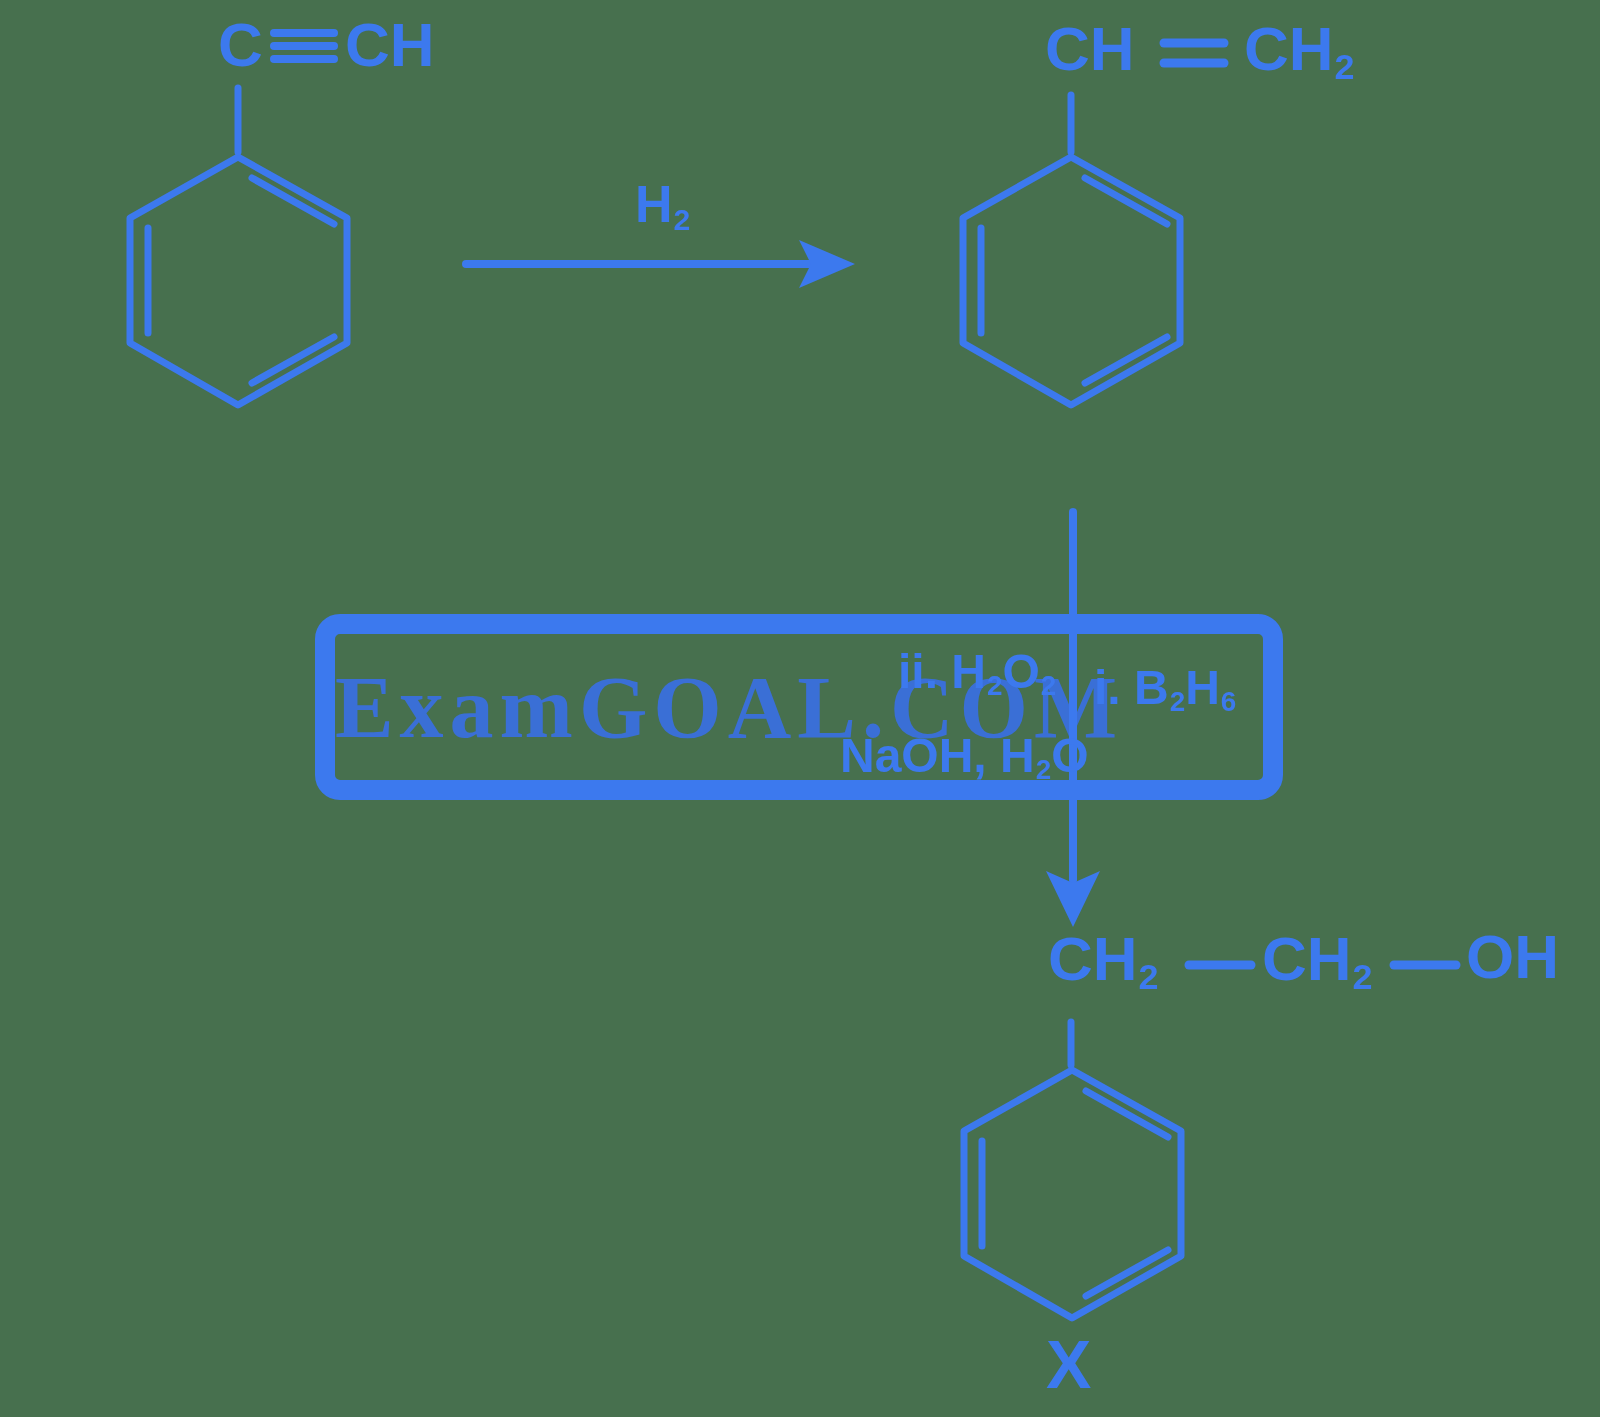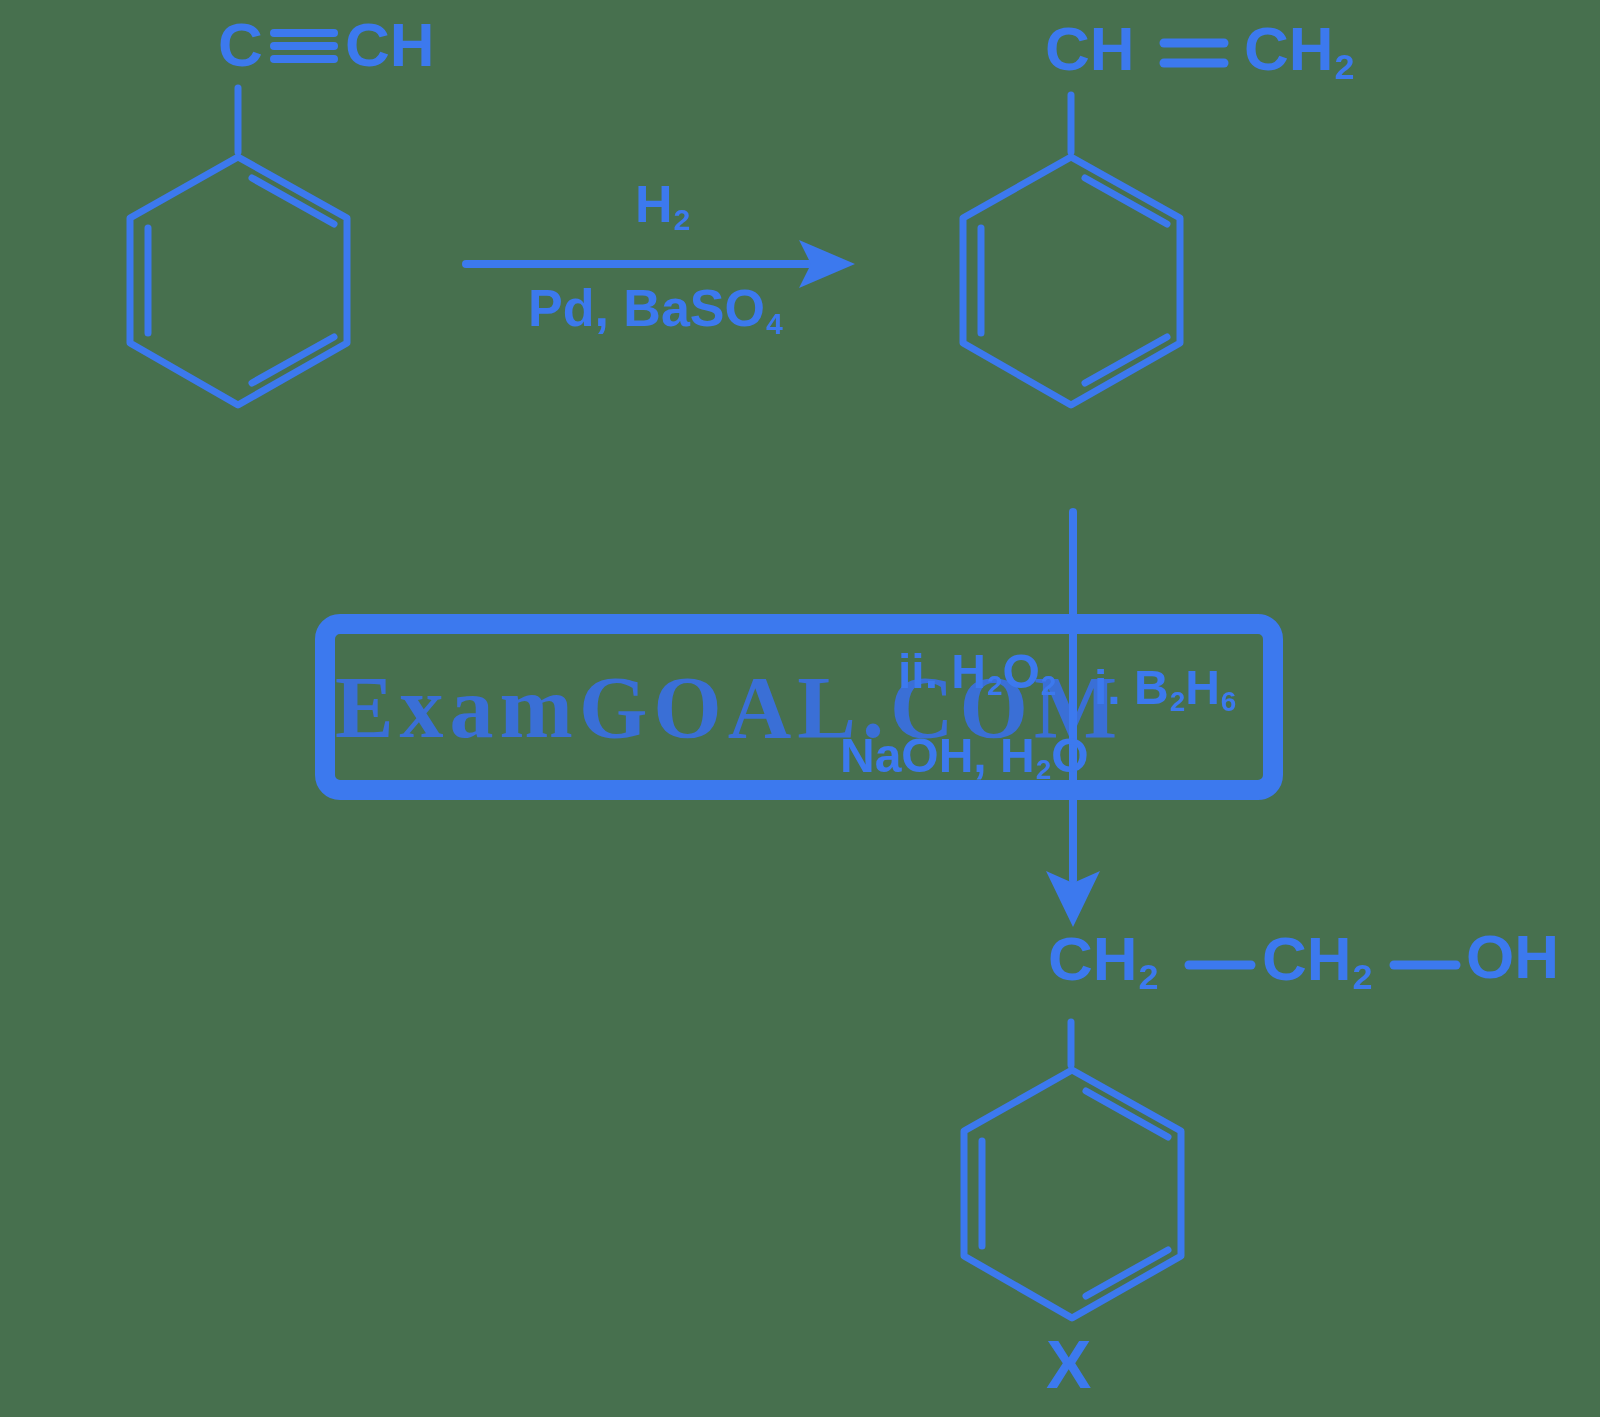--- a/index.html
+++ b/index.html
@@ -129,23 +129,20 @@
   <div class="txt formula" style="left:218px; top:14px;">
     <span>C</span>
   </div>
   <div class="txt formula" style="left:345px; top:14px;">
     <span>CH</span>
   </div>
 
   <div class="txt cond-label" style="left:603px; top:178px;margin-left:32px;">
     <span>H</span><span class="sub">2</span>
   </div>
-  <div class="txt cond-label" style="left:528px; top:282px;">
-    <span>Pd, BaSO</span><span class="sub">4</span>
-  </div>
 
   <div class="txt formula" style="left:1045px; top:18px;">
     <span>CH</span>
   </div>
   <div class="txt formula" style="left:1244px; top:18px;">
     <span>CH</span><span class="sub">2</span>
   </div>
 
 
   <div class="txt reagent" style="left:898px; top:648px;text-align:right;">

